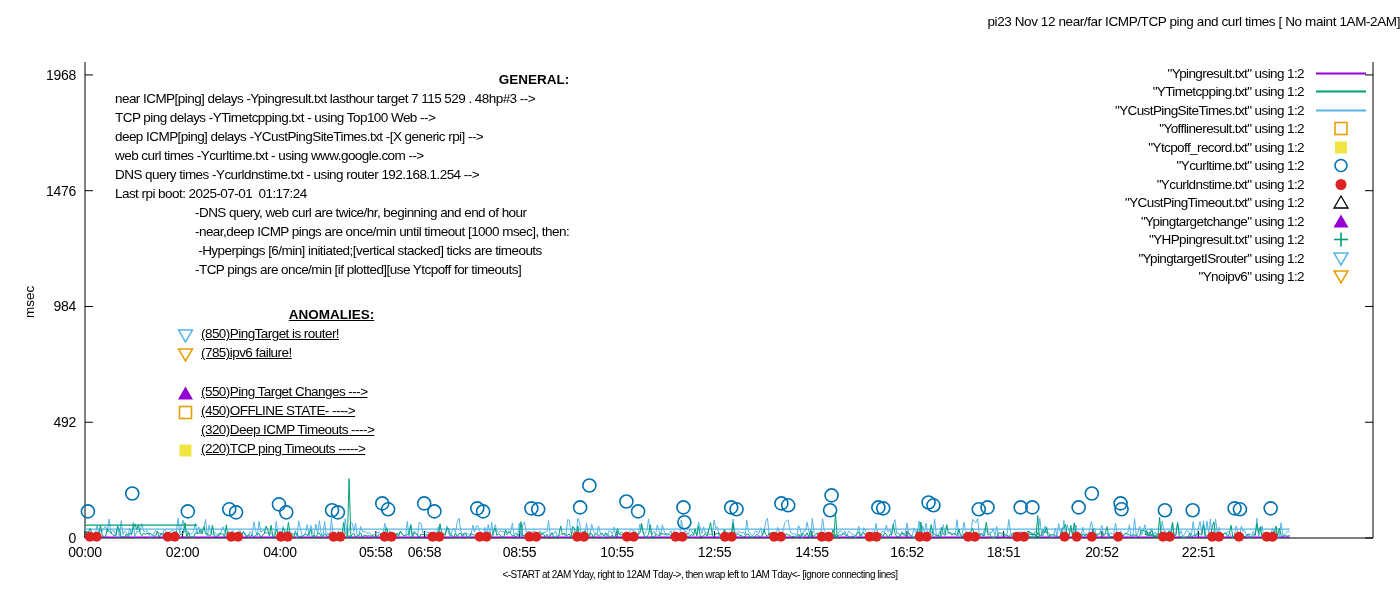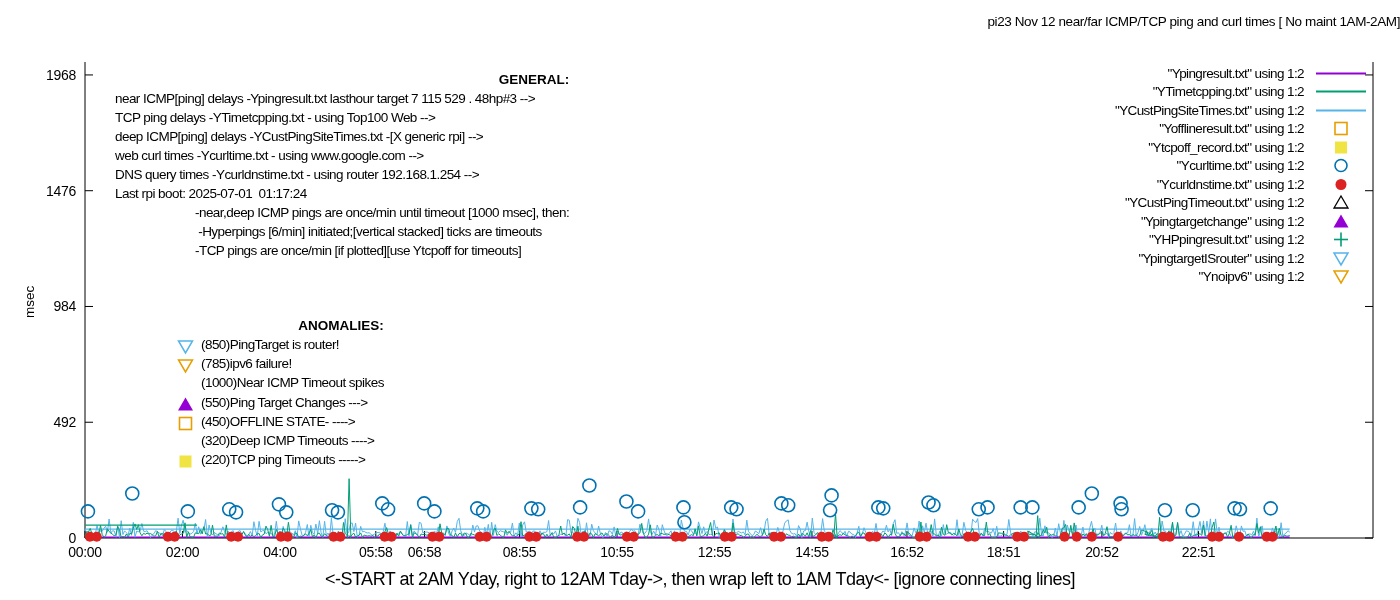--- a/index.html
+++ b/index.html
@@ -10,29 +10,29 @@
   .title{
     position:absolute;top:14px;left:0;right:0;text-align:right;
     font-size:13.5px;letter-spacing:-0.4px;margin-left:48px;
   }
   .ylabel{
     position:absolute;left:22px;top:318px;transform-origin:0 0;transform:rotate(-90deg);
     font-size:13.5px;
   }
   .xlabel{
     position:absolute;top:569px;left:0;right:0;text-align:center;
-    font-size:18px;letter-spacing:-0.5px;
+    font-size:10px;letter-spacing:-0.5px;
   }
   #plot-svg{position:absolute;left:0;top:0;}
   #plot-svg text{font-family:"Liberation Sans",sans-serif;font-size:14px;fill:#000;letter-spacing:-0.3px;}
   .general{position:absolute;left:115px;top:70px;font-size:13.5px;letter-spacing:-0.55px;}
   .blk-head{font-weight:bold;font-size:13.5px;height:19px;line-height:19px;letter-spacing:0px;text-align:right;}
   .g-line{height:19px;line-height:19px;white-space:pre;}
   .g-line.indent{padding-left:80px;}
-  .anomalies{position:absolute;left:115px;top:316px;font-size:13.5px;letter-spacing:-0.55px;}
+  .anomalies{position:absolute;left:115px;top:305px;font-size:13.5px;letter-spacing:-0.55px;text-decoration:underline;}
   .a-row{height:19.2px;line-height:19.2px;display:flex;align-items:flex-end;}
   .a-icon{width:17px;height:17px;margin-left:62px;margin-right:7px;flex:0 0 17px;position:relative;}
   .a-icon svg{position:absolute;left:0;top:1px;}
   .a-text{white-space:pre;}
   .legend{position:absolute;top:64px;right:30px;}
   .lg-row{display:flex;align-items:center;justify-content:flex-end;height:18.5px;}
   .lg-label{font-size:13.5px;letter-spacing:-0.6px;white-space:pre;}
   .lg-marker{width:58px;height:17px;margin-left:8px;flex:0 0 58px;display:flex;align-items:center;justify-content:center;}
 </style>
 </head>
@@ -197,20 +197,21 @@
 
   <div class="general">
     <div class="blk-head">GENERAL:</div>
     <div id="general-lines">
         <div class="g-line">near ICMP[ping] delays -Ypingresult.txt lasthour target 7 115 529 . 48hp#3 --&gt;</div>
         <div class="g-line">TCP ping delays -YTimetcpping.txt - using Top100 Web --&gt;</div>
         <div class="g-line">deep ICMP[ping] delays -YCustPingSiteTimes.txt -[X generic rpi] --&gt;</div>
         <div class="g-line">web curl times -Ycurltime.txt - using www.google.com --&gt;</div>
         <div class="g-line">DNS query times -Ycurldnstime.txt - using router 192.168.1.254 --&gt;</div>
         <div class="g-line">Last rpi boot: 2025-07-01  01:17:24</div>
+        <div class="g-line indent">-DNS query, web curl are twice/hr, beginning and end of hour</div>
         <div class="g-line indent">-near,deep ICMP pings are once/min until timeout [1000 msec], then:</div>
         <div class="g-line indent"> -Hyperpings [6/min] initiated;[vertical stacked] ticks are timeouts</div>
         <div class="g-line indent">-TCP pings are once/min [if plotted][use Ytcpoff for timeouts]</div>
       </div>
   </div>
 
   <div class="anomalies">
     <div class="blk-head">ANOMALIES:</div>
     <div id="anomaly-rows">
         <div class="a-row">
@@ -224,21 +225,20 @@
         <div class="a-row">
           <span class="a-icon">
             <svg width="17" height="17" xmlns="http://www.w3.org/2000/svg">
               <path d="M 1.5 3 L 15.5 3 L 8.5 15 Z" fill="none" stroke="#e69f00" stroke-width="1.5"></path>
             </svg>
           </span>
           <span class="a-text">(785)ipv6 failure!</span>
         </div>
         <div class="a-row">
           <span class="a-icon"></span>
-          <span class="a-text">(1000)Near ICMP Timeout spikes</span>
         </div>
         <div class="a-row">
           <span class="a-icon">
             <svg width="17" height="17" xmlns="http://www.w3.org/2000/svg">
               <path d="M 8.5 1.5 L 16 14.5 L 1 14.5 Z" fill="#9400d3"></path>
             </svg>
           </span>
           <span class="a-text">(550)Ping Target Changes ---&gt;</span>
         </div>
         <div class="a-row">

